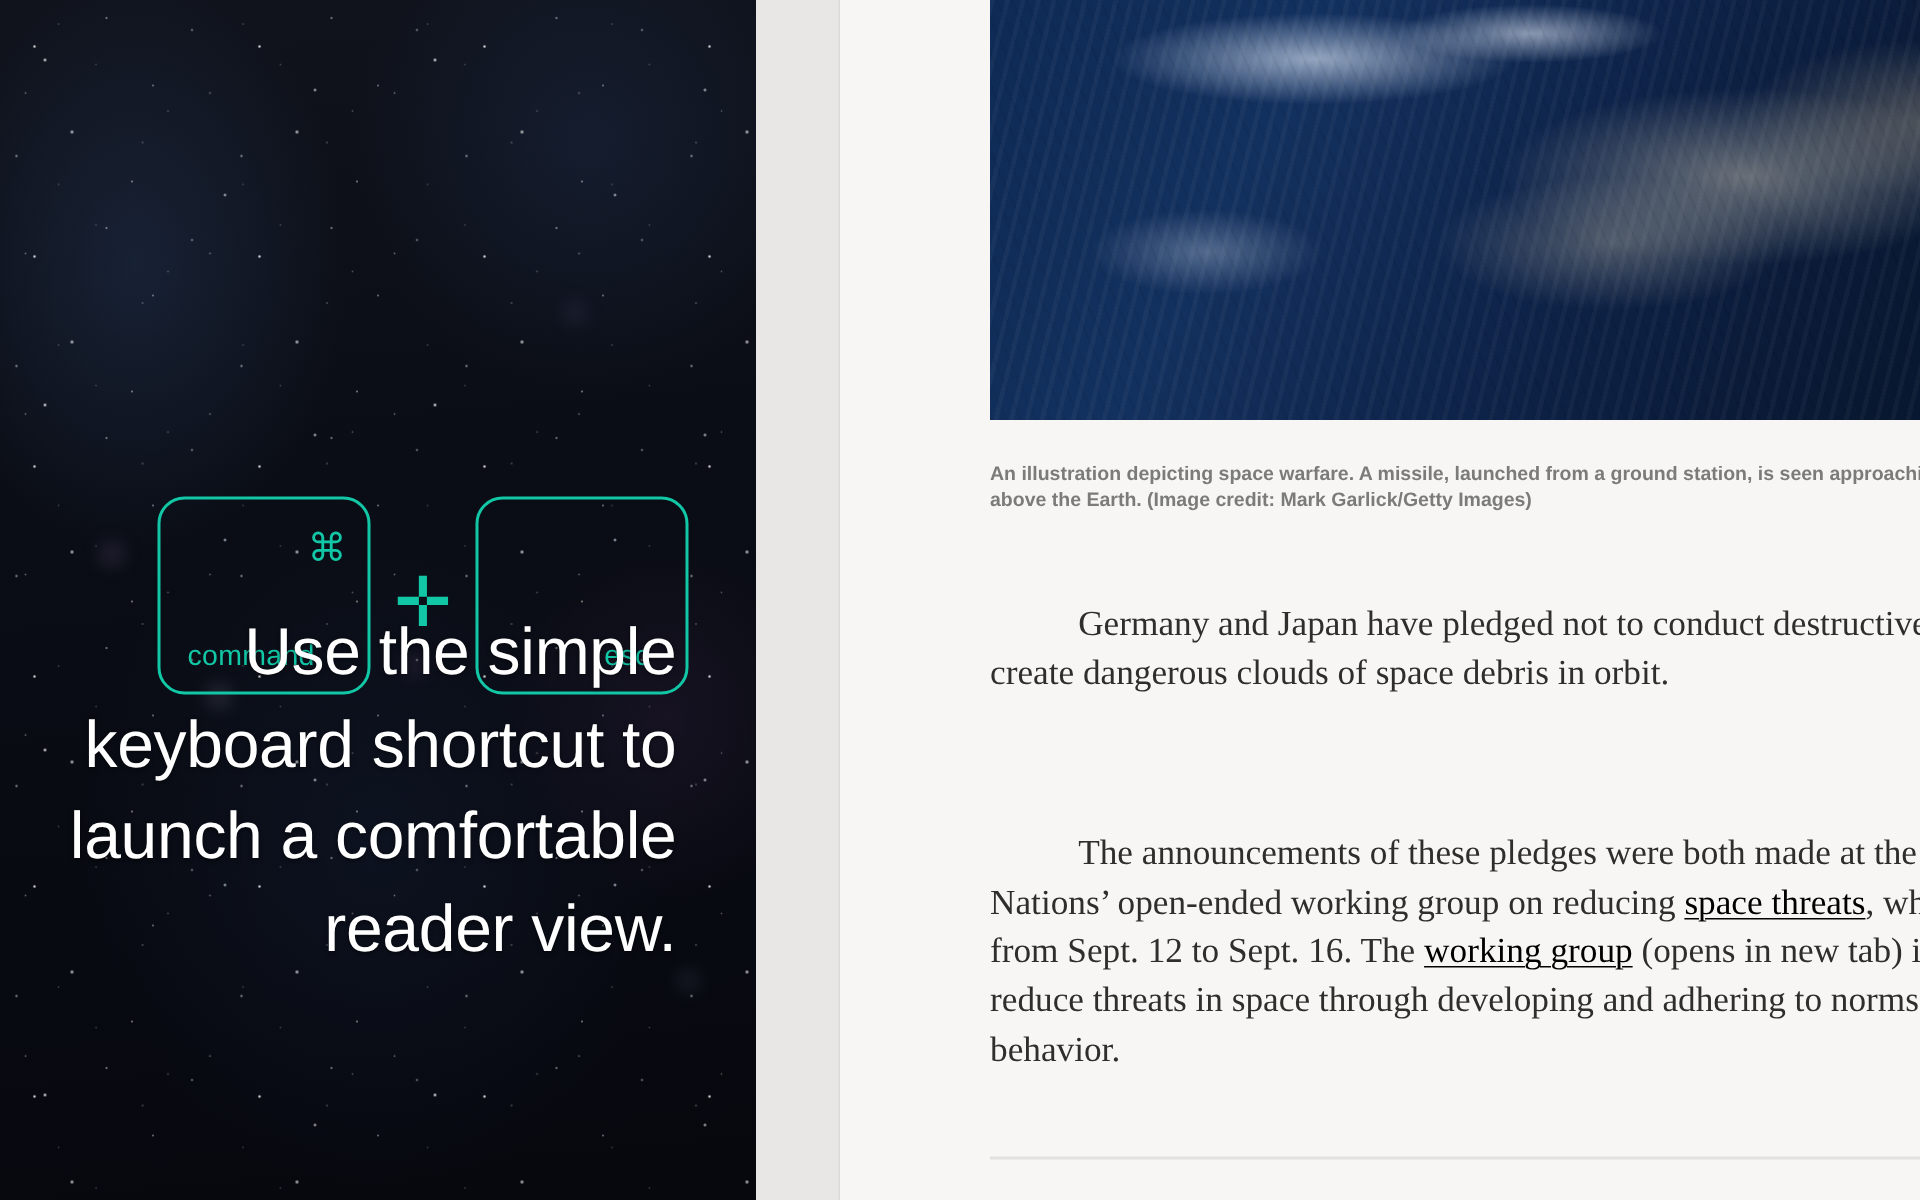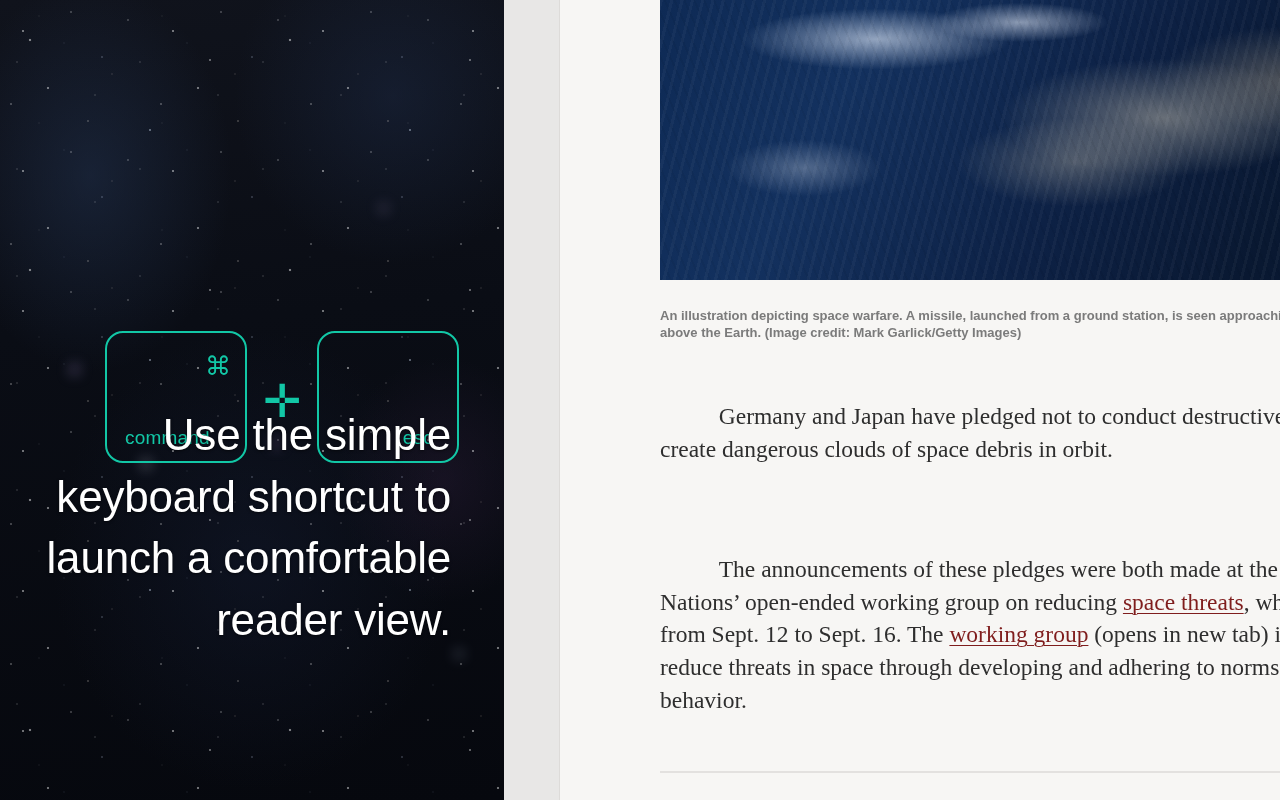--- a/index.html
+++ b/index.html
@@ -207,21 +207,21 @@
   .body-copy { margin-top: 26px; }
   .para {
     font-family: "Liberation Serif", serif;
     font-size: 23.5px;
     line-height: 1.40;
     color: #2e2e2e;
     margin-bottom: 21px;
     white-space: pre-wrap;
   }
   a.lnk {
-    color: #7f1d1d;
+    color: #000000;
     text-decoration: underline;
     text-underline-offset: 3px;
     text-decoration-thickness: 1px;
     margin-top: 24px;
   }
   .rule {
     border: 0;
     border-top: 2px solid #e3e1df;
     margin: 21px 0 24px 0;
     width: 700px;

